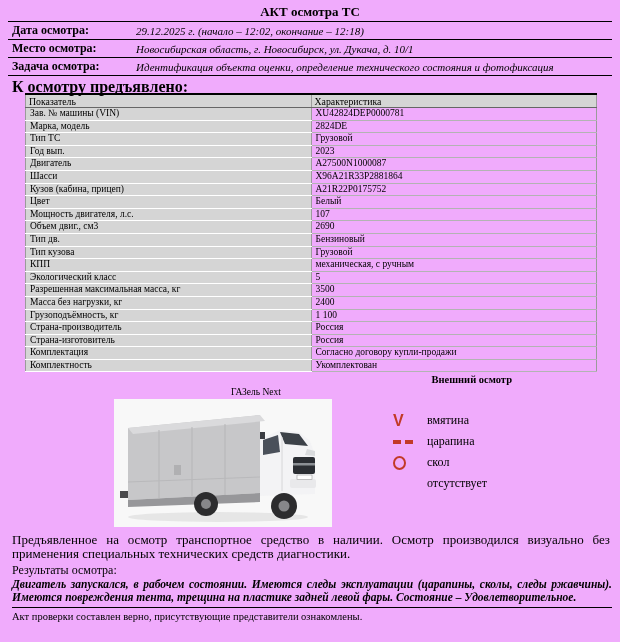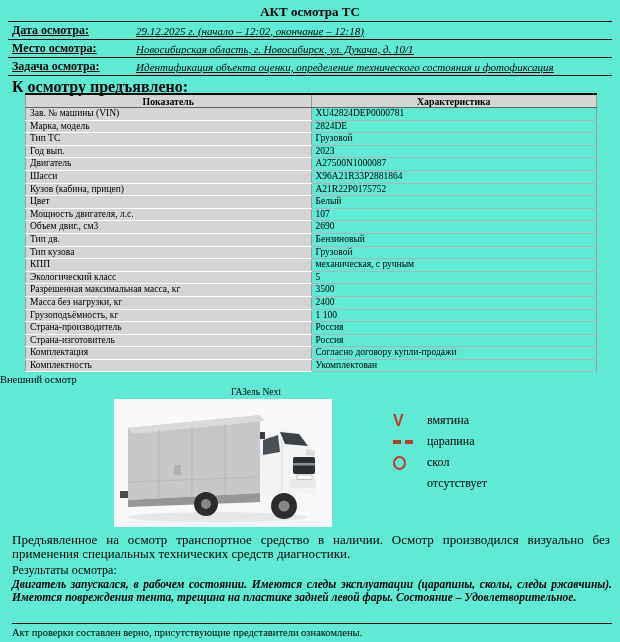--- a/index.html
+++ b/index.html
@@ -1,71 +1,71 @@
 <!DOCTYPE html>
 <html><head>
 <meta charset="utf-8">
 <style>
   html,body{margin:0;padding:0;background:#ffffff;}
   .page{
-    position:relative;width:620px;height:642px;overflow:hidden;background:#5eead4;
+    position:relative;width:620px;height:642px;overflow:hidden;background:#f0abfc;
     font-family:"Liberation Serif","DejaVu Serif",serif;color:#000;
   }
   
   .doc-title{
     text-align:center;font-weight:bold;font-size:13px;padding-top:4px;height:17px;
   }
   
-  .meta{margin:0 8px;border-top:1.5px solid #000;text-decoration:underline;}
+  .meta{margin:0 8px;border-top:1.5px solid #000;}
   .meta-row{
     display:grid;grid-template-columns:122px 1fr;align-items:center;
     border-bottom:1.5px solid #000;height:17px;
   }
   .meta-label{font-weight:bold;font-size:12px;padding-left:4px;white-space:nowrap;}
   .meta-value{font-style:italic;font-size:11px;padding-left:6px;white-space:nowrap;}
   
   .section-heading{font-weight:bold;font-size:16px;margin:2px 0 1px 12px;height:14px;}
   
   .spec-table{
     border-collapse:collapse;margin-left:25px;width:572px;
     font-size:9.5px;table-layout:fixed;
     border-left:1px solid #9b9b9b;border-right:1px solid #9b9b9b;border-bottom:1px solid #9b9b9b;
   }
   .spec-table th{
-    background:#d5d5d5;font-weight:bold;text-align:center;font-size:9.8px;
+    background:#d5d5d5;font-weight:normal;text-align:left;font-size:9.8px;
     border-top:2px solid #000;border-bottom:1px solid #666;height:12px;padding:0 3px;
   }
   .spec-table th.param-h{border-right:1px solid #9b9b9b;}
   .spec-table td{height:11.6px;line-height:11.6px;padding:0 4px;white-space:nowrap;overflow:hidden;}
   .spec-table td.param{
     background:#d5d5d5;width:168px;border-bottom:1px solid #fff;border-right:1px solid #9b9b9b;
   }
   .spec-table td.value{border-bottom:1px solid #b3b3b3;}
   
-  .inspection-title{width:512px;text-align:left;font-weight:normal;font-size:10.5px;margin-top:2px;height:13px;}
+  .inspection-title{width:512px;text-align:right;font-weight:bold;font-size:10.5px;margin-top:2px;height:13px;}
   .photo-caption{width:512px;text-align:center;font-size:9.5px;height:11px;}
   .photo-area{position:relative;height:130px;}
   .truck-photo{position:absolute;left:114px;top:1px;width:218px;height:128px;background:#f8f8f8;}
   .truck-photo svg{display:block;width:100%;height:100%;}
   
   .legend{position:absolute;left:393px;top:12px;}
   .legend-row{display:flex;align-items:center;height:21px;}
   .legend-sym{width:34px;display:flex;align-items:center;}
   .sym-v{font-weight:bold;font-size:16px;line-height:16px;font-family:"Liberation Sans",sans-serif;}
   .sym-dashes i{display:inline-block;width:8px;height:4px;margin-right:4px;}
   .sym-circle b{display:inline-block;width:9px;height:10px;border-radius:50%;border:2.5px solid;}
   .legend-label{font-size:12px;}
   
   .p-presence{
     margin:5px 10px 0 12px;font-size:13px;line-height:13.2px;text-align:justify;
   }
   .results-heading{font-weight:normal;font-size:12px;margin:3px 0 0 12px;height:15px;}
   .p-results{
     margin:0 8px 0 12px;font-size:11.5px;line-height:13.5px;text-align:justify;
-    font-weight:bold;font-style:italic;border-bottom:1.5px solid #000;padding-bottom:18px;
+    font-weight:bold;font-style:italic;border-bottom:1.5px solid #000;padding-bottom:2px;
   }
   .p-footer{margin:3px 10px 0 12px;font-size:10.5px;height:13px;}
 </style>
 </head>
 <body>
 
 <div class="page">
 
   <div class="doc-title">АКТ осмотра ТС</div>
 

